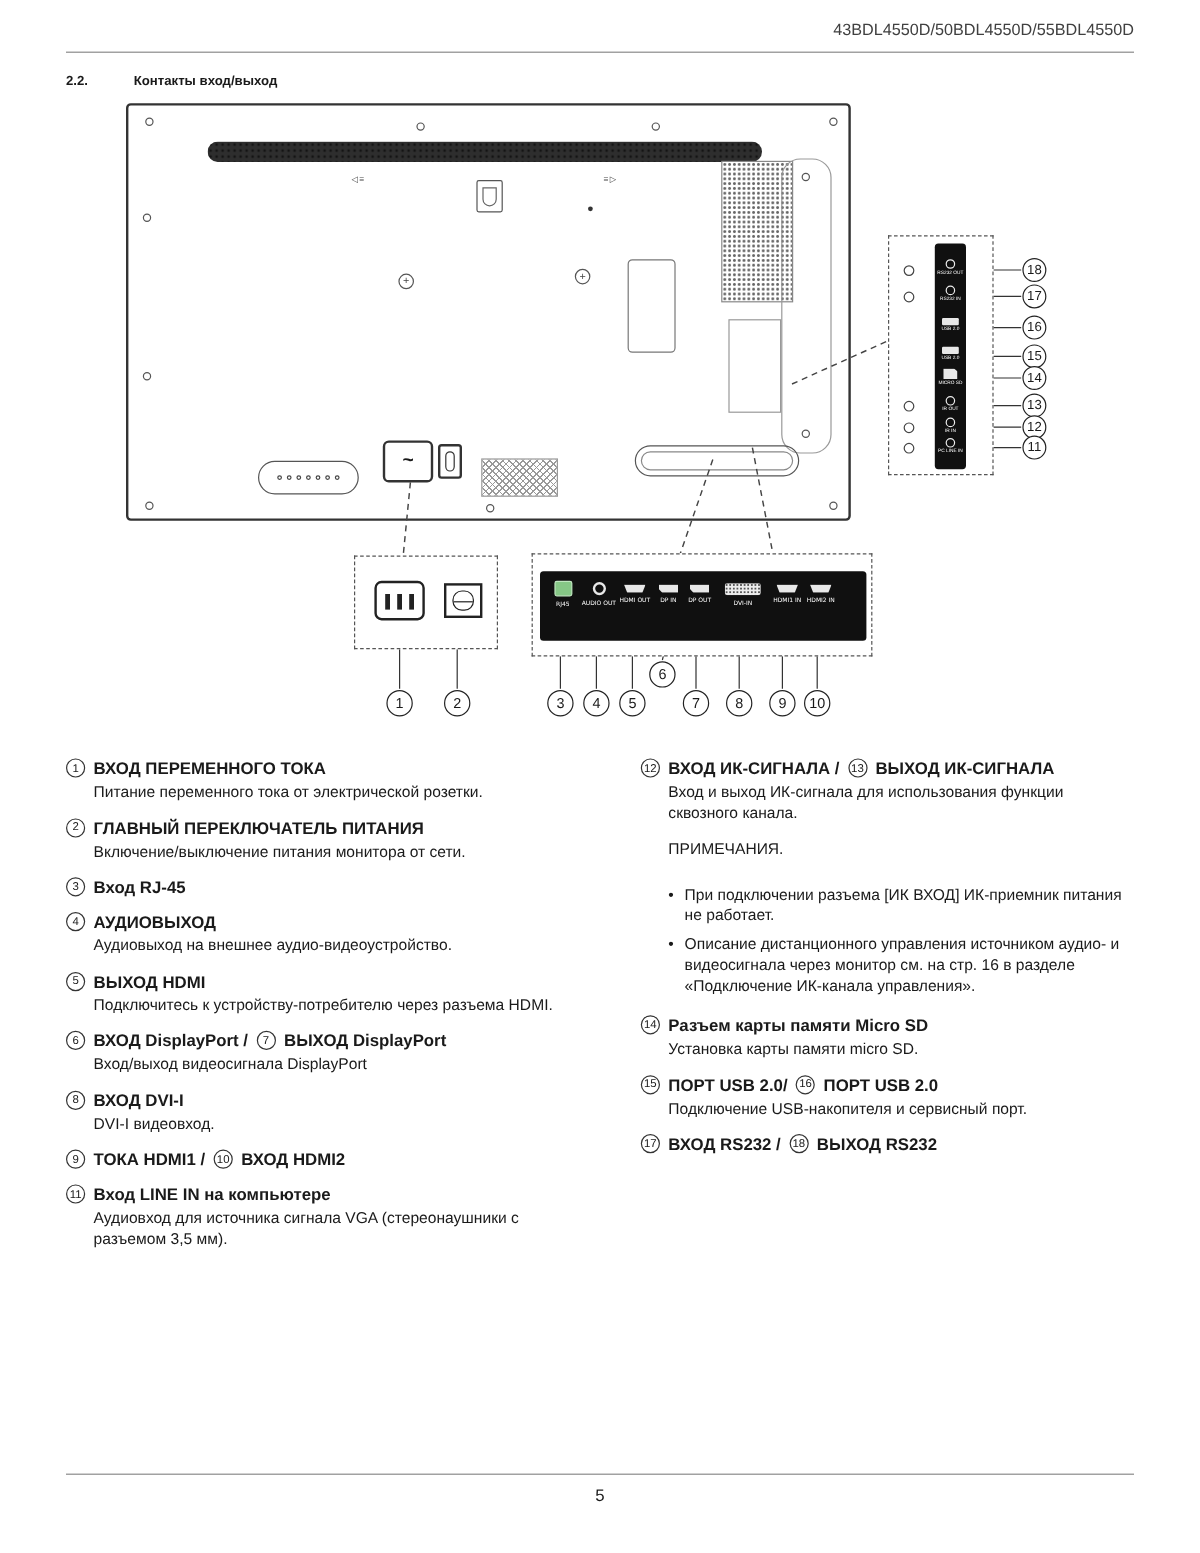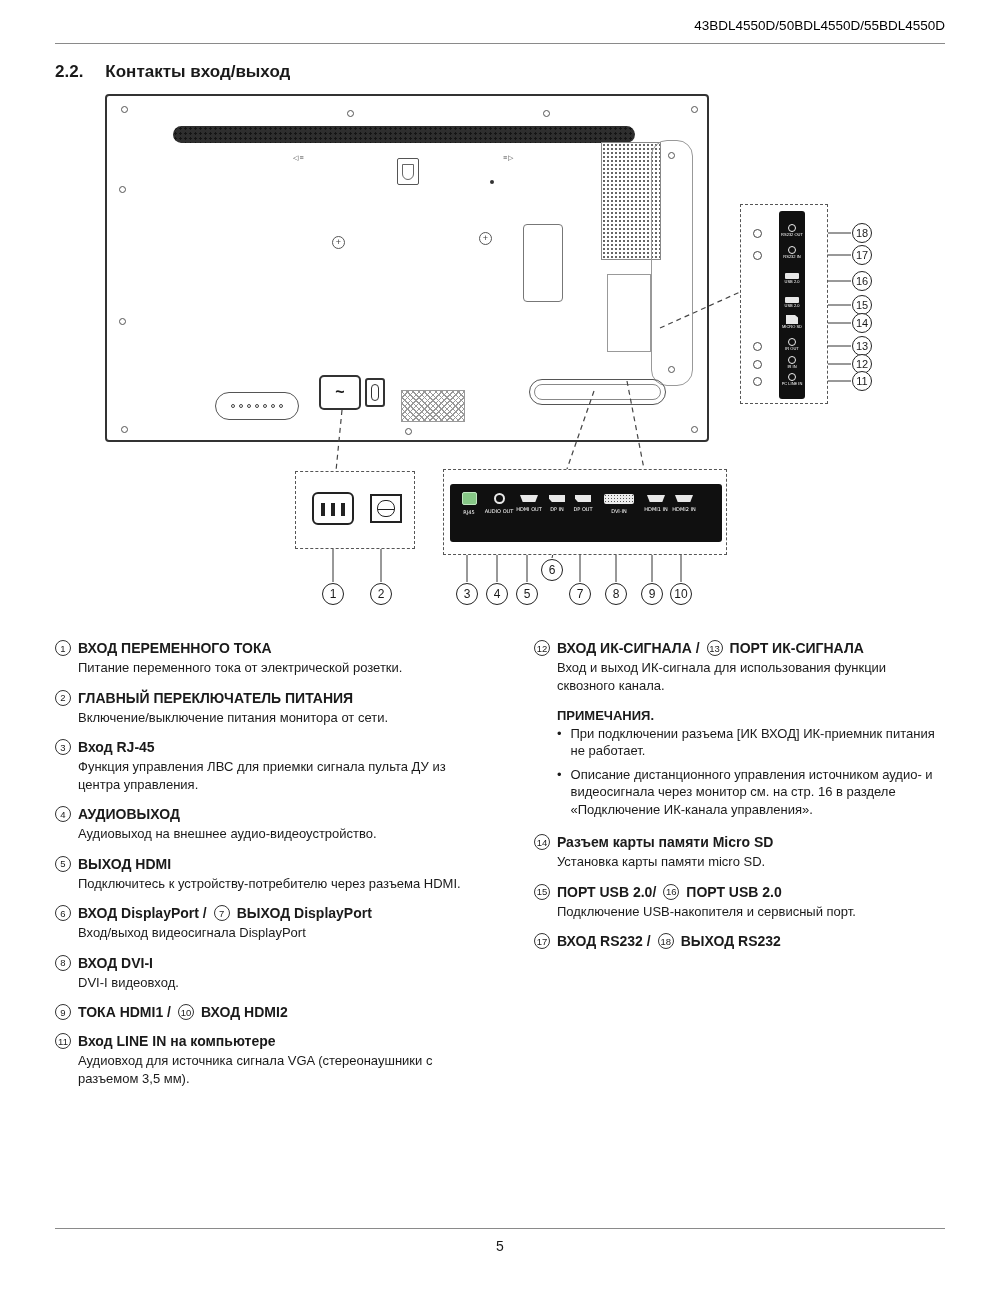--- a/index.html
+++ b/index.html
@@ -2,24 +2,24 @@
 <html><head>
 <meta charset="utf-8">
 <style>
   * { box-sizing: border-box; margin: 0; padding: 0; }
   html,body { background:#e9e9e9; }
   body { font-family: "Liberation Sans", "DejaVu Sans", sans-serif; color:#1a1a1a; }
   .page { position:relative; width:1000px; height:1294px; background:#fff; margin:0 auto; overflow:hidden; }
 
   
   .header { margin:16px 55px 0 55px; padding-bottom:9px; border-bottom:1px solid #8a8a8a; text-align:right; }
-  .header .model { font-size:13.5px; color:#000000; }
+  .header .model { font-size:13.5px; color:#404040; }
 
   
-  .section-heading { margin:18px 55px 4px 55px; font-size:17px; font-weight:bold; display:flex; gap:22px; }
+  .section-heading { margin:18px 55px 4px 55px; font-size:11px; font-weight:bold; display:flex; gap:38px; }
 
   
   .figure { position:relative; width:1000px; height:552px; margin-top:4px; }
   .figure svg.leaders { position:absolute; left:0; top:0; pointer-events:none; }
 
   .monitor { position:absolute; left:105px; top:8px; width:604px; height:348px; border:2px solid #333; border-radius:4px; background:#fff; }
   .screw { position:absolute; width:7px; height:7px; border:1px solid #555; border-radius:50%; }
   .speaker-bar { position:absolute; left:66px; top:30px; width:462px; height:17px; border-radius:9px; background:#2e2e2e;
     background-image: radial-gradient(#141414 1px, transparent 1.4px); background-size:5px 5px; }
   .logo-shield { position:absolute; left:290px; top:62px; width:22px; height:27px; border:1px solid #555; border-radius:2px; display:flex; align-items:center; justify-content:center; }
@@ -81,21 +81,21 @@
   .columns { display:flex; margin:2px 55px 0 55px; gap:28px; }
   .col-left { width:452px; }
   .col-right { width:412px; }
   .item { margin-bottom:13px; }
   .item-head { display:flex; align-items:center; gap:7px; flex-wrap:wrap; }
   .num { display:inline-flex; flex:none; align-items:center; justify-content:center; width:16px; height:16px; border:1px solid #333; border-radius:50%; font-size:9.5px; }
   .item-title { font-weight:bold; font-size:14px; }
   .item-body { margin:3px 0 0 23px; font-size:13px; line-height:1.35; max-width:402px; }
   .col-right .item-body { max-width:388px; }
   .notes { margin:12px 0 16px 23px; font-size:13px; line-height:1.35; }
-  .notes-heading { margin-bottom:0;font-weight:bold; }
+  .notes-heading { margin-bottom:20px; }
   .note-row { display:flex; gap:9px; margin-bottom:6px; max-width:380px; }
   .bullet { flex:none; }
 
   .footer { position:absolute; left:55px; right:55px; top:1228px; border-top:1px solid #8a8a8a; text-align:center; padding-top:9px; font-size:14px; }
 </style>
 </head>
 <body>
 
 <div class="page">
 
@@ -294,21 +294,20 @@
             <span class="item-title">ГЛАВНЫЙ ПЕРЕКЛЮЧАТЕЛЬ ПИТАНИЯ</span>
           </div>
         <div class="item-body">Включение/выключение питания монитора от сети.</div>
       </div>
 
       <div class="item">
         <div class="item-head">
             <span class="num">3</span>
             <span class="item-title">Вход RJ-45</span>
           </div>
-        <div class="item-body">Функция управления ЛВС для приемки сигнала пульта ДУ из центра управления.</div>
       </div>
 
       <div class="item">
         <div class="item-head">
             <span class="num">4</span>
             <span class="item-title">АУДИОВЫХОД</span>
           </div>
         <div class="item-body">Аудиовыход на внешнее аудио-видеоустройство.</div>
       </div>
 
@@ -357,21 +356,21 @@
 
     </div>
 
     <div class="col-right">
 
       <div class="item">
         <div class="item-head">
           <span class="num">12</span>
             <span class="item-title">ВХОД ИК-СИГНАЛА /</span>
           <span class="num">13</span>
-            <span class="item-title">ПОРТ ИК-СИГНАЛА</span>
+            <span class="item-title">ВЫХОД ИК-СИГНАЛА</span>
         </div>
         <div class="item-body">Вход и выход ИК-сигнала для использования функции сквозного канала.</div>
       </div>
 
       <div class="notes">
         <div class="notes-heading">ПРИМЕЧАНИЯ.</div>
         <div class="note-row">
           <span class="bullet">•</span>
           <span>При подключении разъема [ИК ВХОД] ИК-приемник питания не работает.</span>
         </div>

